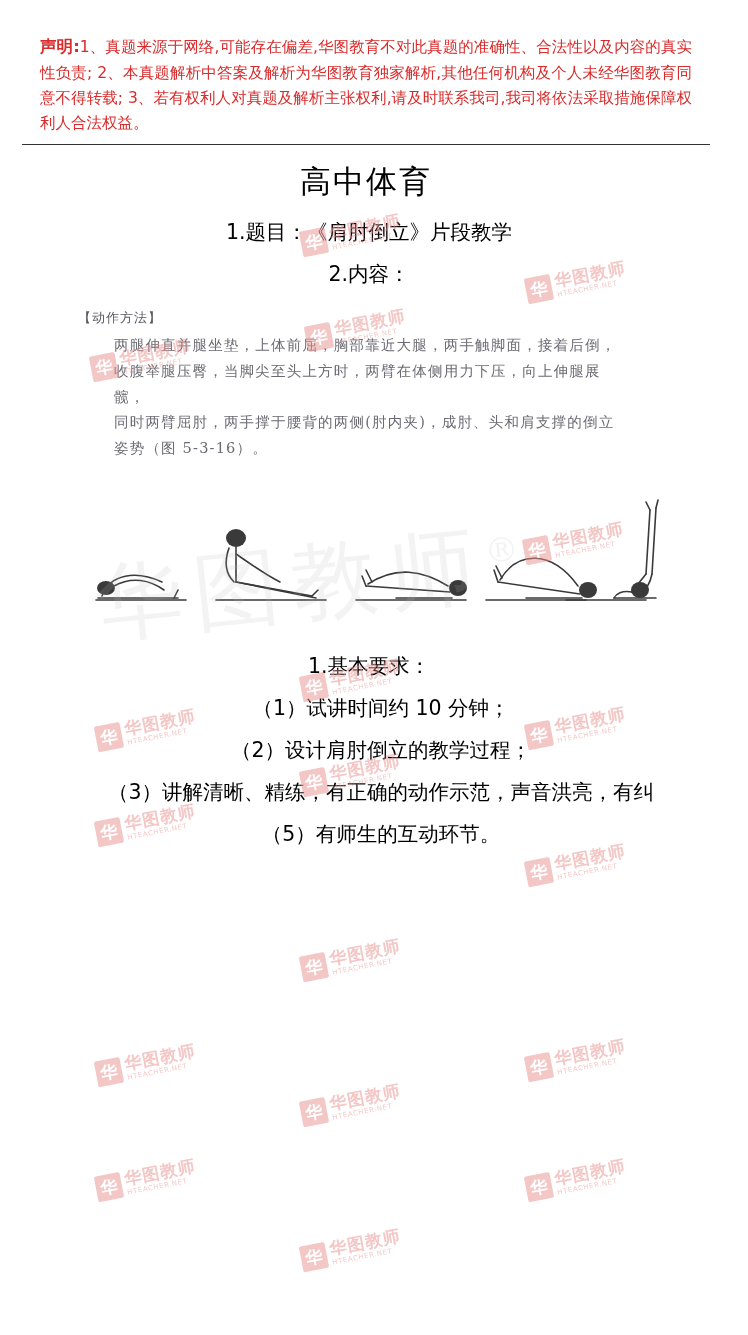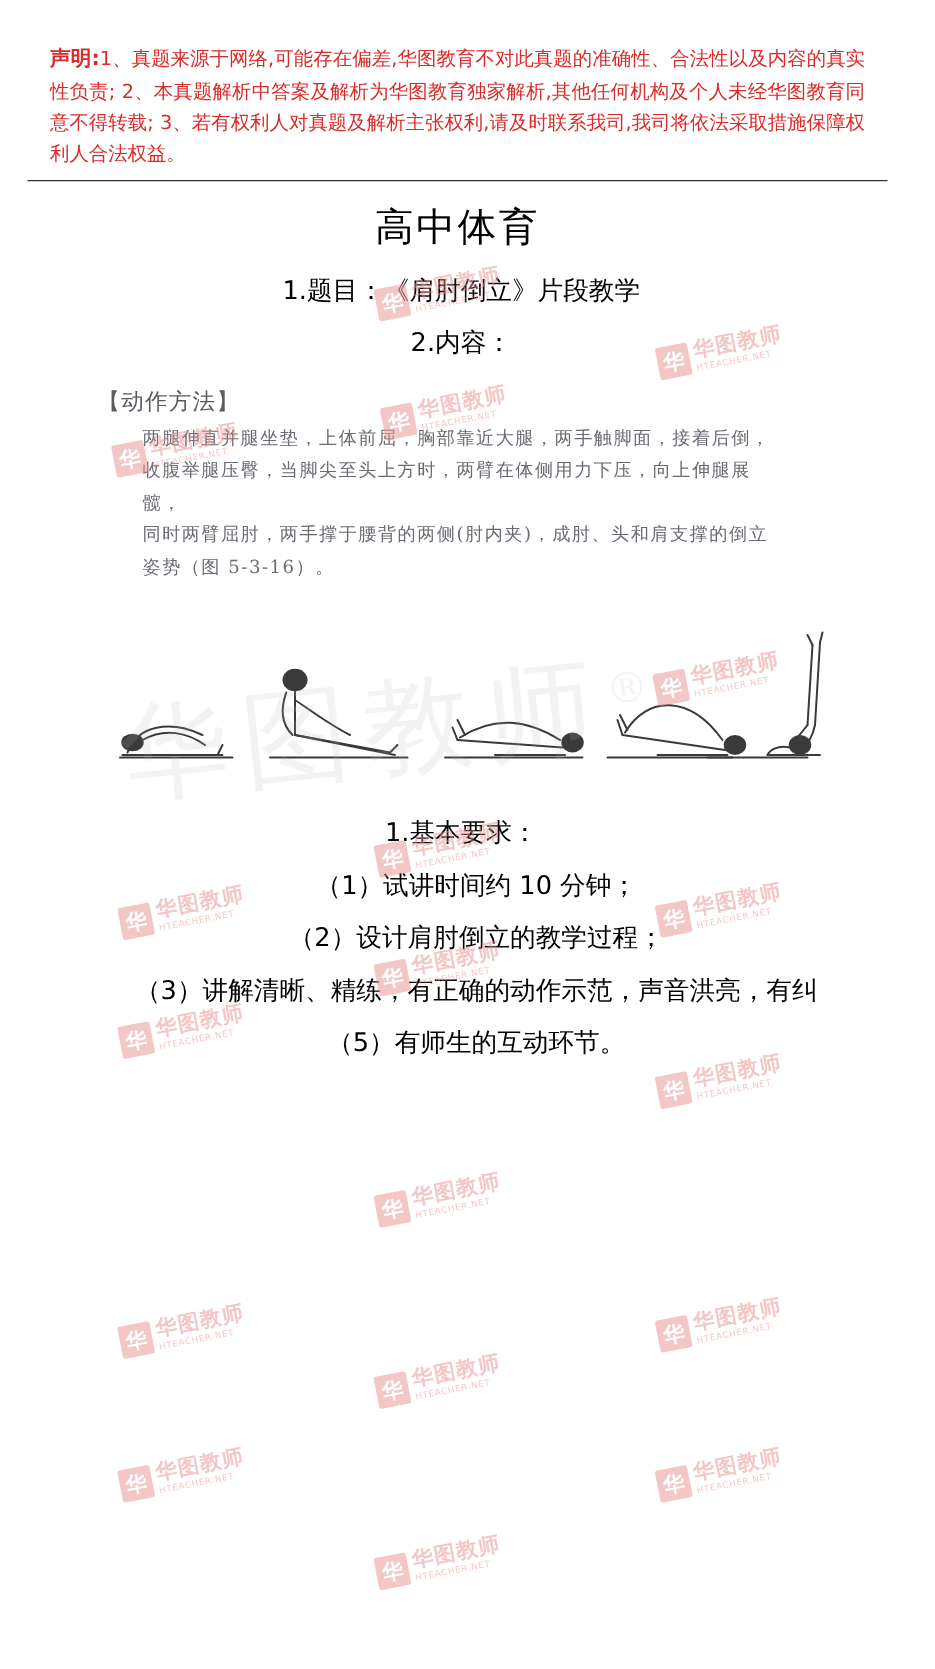--- a/index.html
+++ b/index.html
@@ -68,21 +68,21 @@
   .no-indent { padding-left: 0; }
 
   
   .figure-block {
     position: relative;
     margin: 14px auto 10px auto;
     width: 600px;
     height: 320px;
   }
   .fig-caption-head {
-    font-size: 18px;
+    font-size: 13px;
     color: #5a5a62;
     font-family: "DejaVu Sans", "Liberation Sans", sans-serif;
     padding-left: 12px;
     margin-bottom: 6px;
     letter-spacing: 1px;
   }
   .fig-para {
     color: #6a6a72;
     font-size: 14.5px;
     line-height: 1.78;

